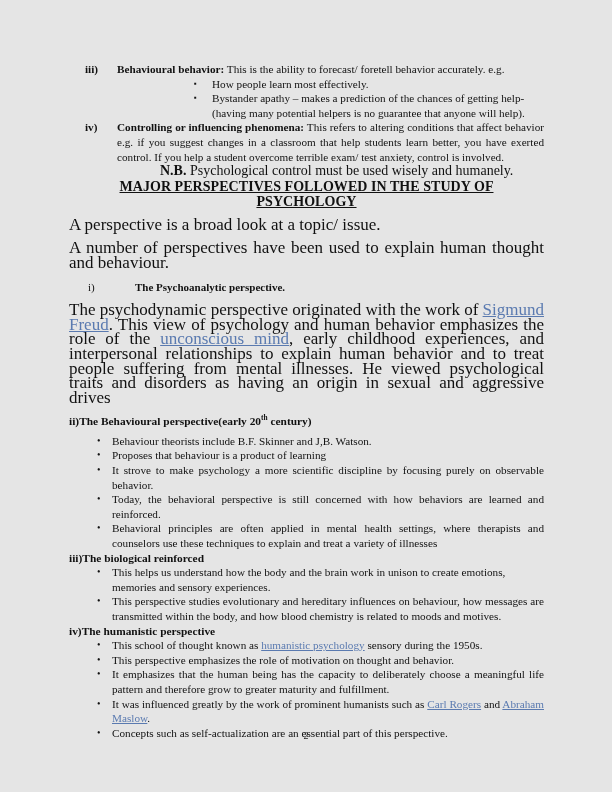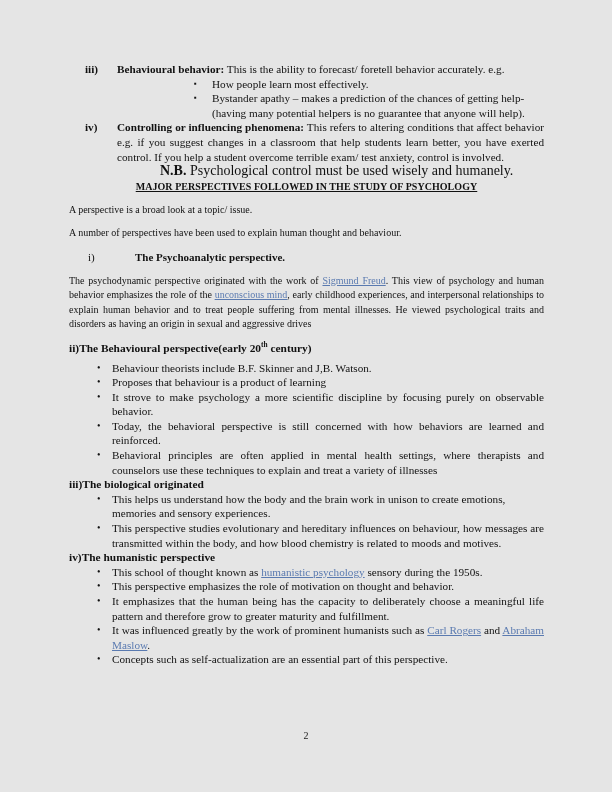--- a/index.html
+++ b/index.html
@@ -26,21 +26,21 @@
   }
   .content {
     position: absolute;
     left: 69px;
     top: 62px;
     width: 475px;
   }
 
   
   .para {
-    font-size: 10px;
+    font-size: 17px;
     line-height: 14.6px;
     text-align: justify;
     margin: 0;
   }
   .para-jt { text-align: justify; text-justify: inter-word; }
 
   .spacer-sm { height: 9px; }
   .spacer-xs { height: 5px; }
 
   
@@ -86,21 +86,21 @@
   
   .nb-line {
     font-size: 14px;
     line-height: 14.6px;
     margin-left: 91px;
   }
   .nb-line b { font-weight: bold; }
 
   
   .main-heading {
-    font-size: 10px;
+    font-size: 14px;
     line-height: 15px;
     font-weight: bold;
     text-align: center;
     text-decoration: underline;
     margin: 0;
     letter-spacing: 0.05px;
   }
 
   
   .tab-heading {
@@ -238,21 +238,21 @@
       <li>
         <span class="dot-bullet">•</span>
         <span> Today, the behavioral perspective is still concerned with how behaviors are learned and reinforced.</span>
       </li>
       <li>
         <span class="dot-bullet">•</span>
         <span>Behavioral principles are often applied in mental health settings, where therapists and counselors use these techniques to explain and treat a variety of illnesses</span>
       </li>
     </ul>
 
-    <div class="persp-heading"><span>iii)</span><span>The biological originated</span></div>
+    <div class="persp-heading"><span>iii)</span><span>The biological reinforced</span></div>
 
     <ul class="dot-list">
       <li class="nojust">
         <span class="dot-bullet">•</span>
         <span>This helps us understand how the body and the brain work in unison to create emotions, memories and sensory experiences.</span>
       </li>
       <li>
         <span class="dot-bullet">•</span>
         <span> This perspective studies evolutionary and hereditary influences on behaviour, how messages are transmitted within the body, and how blood chemistry is related to moods and motives.</span>
       </li>

